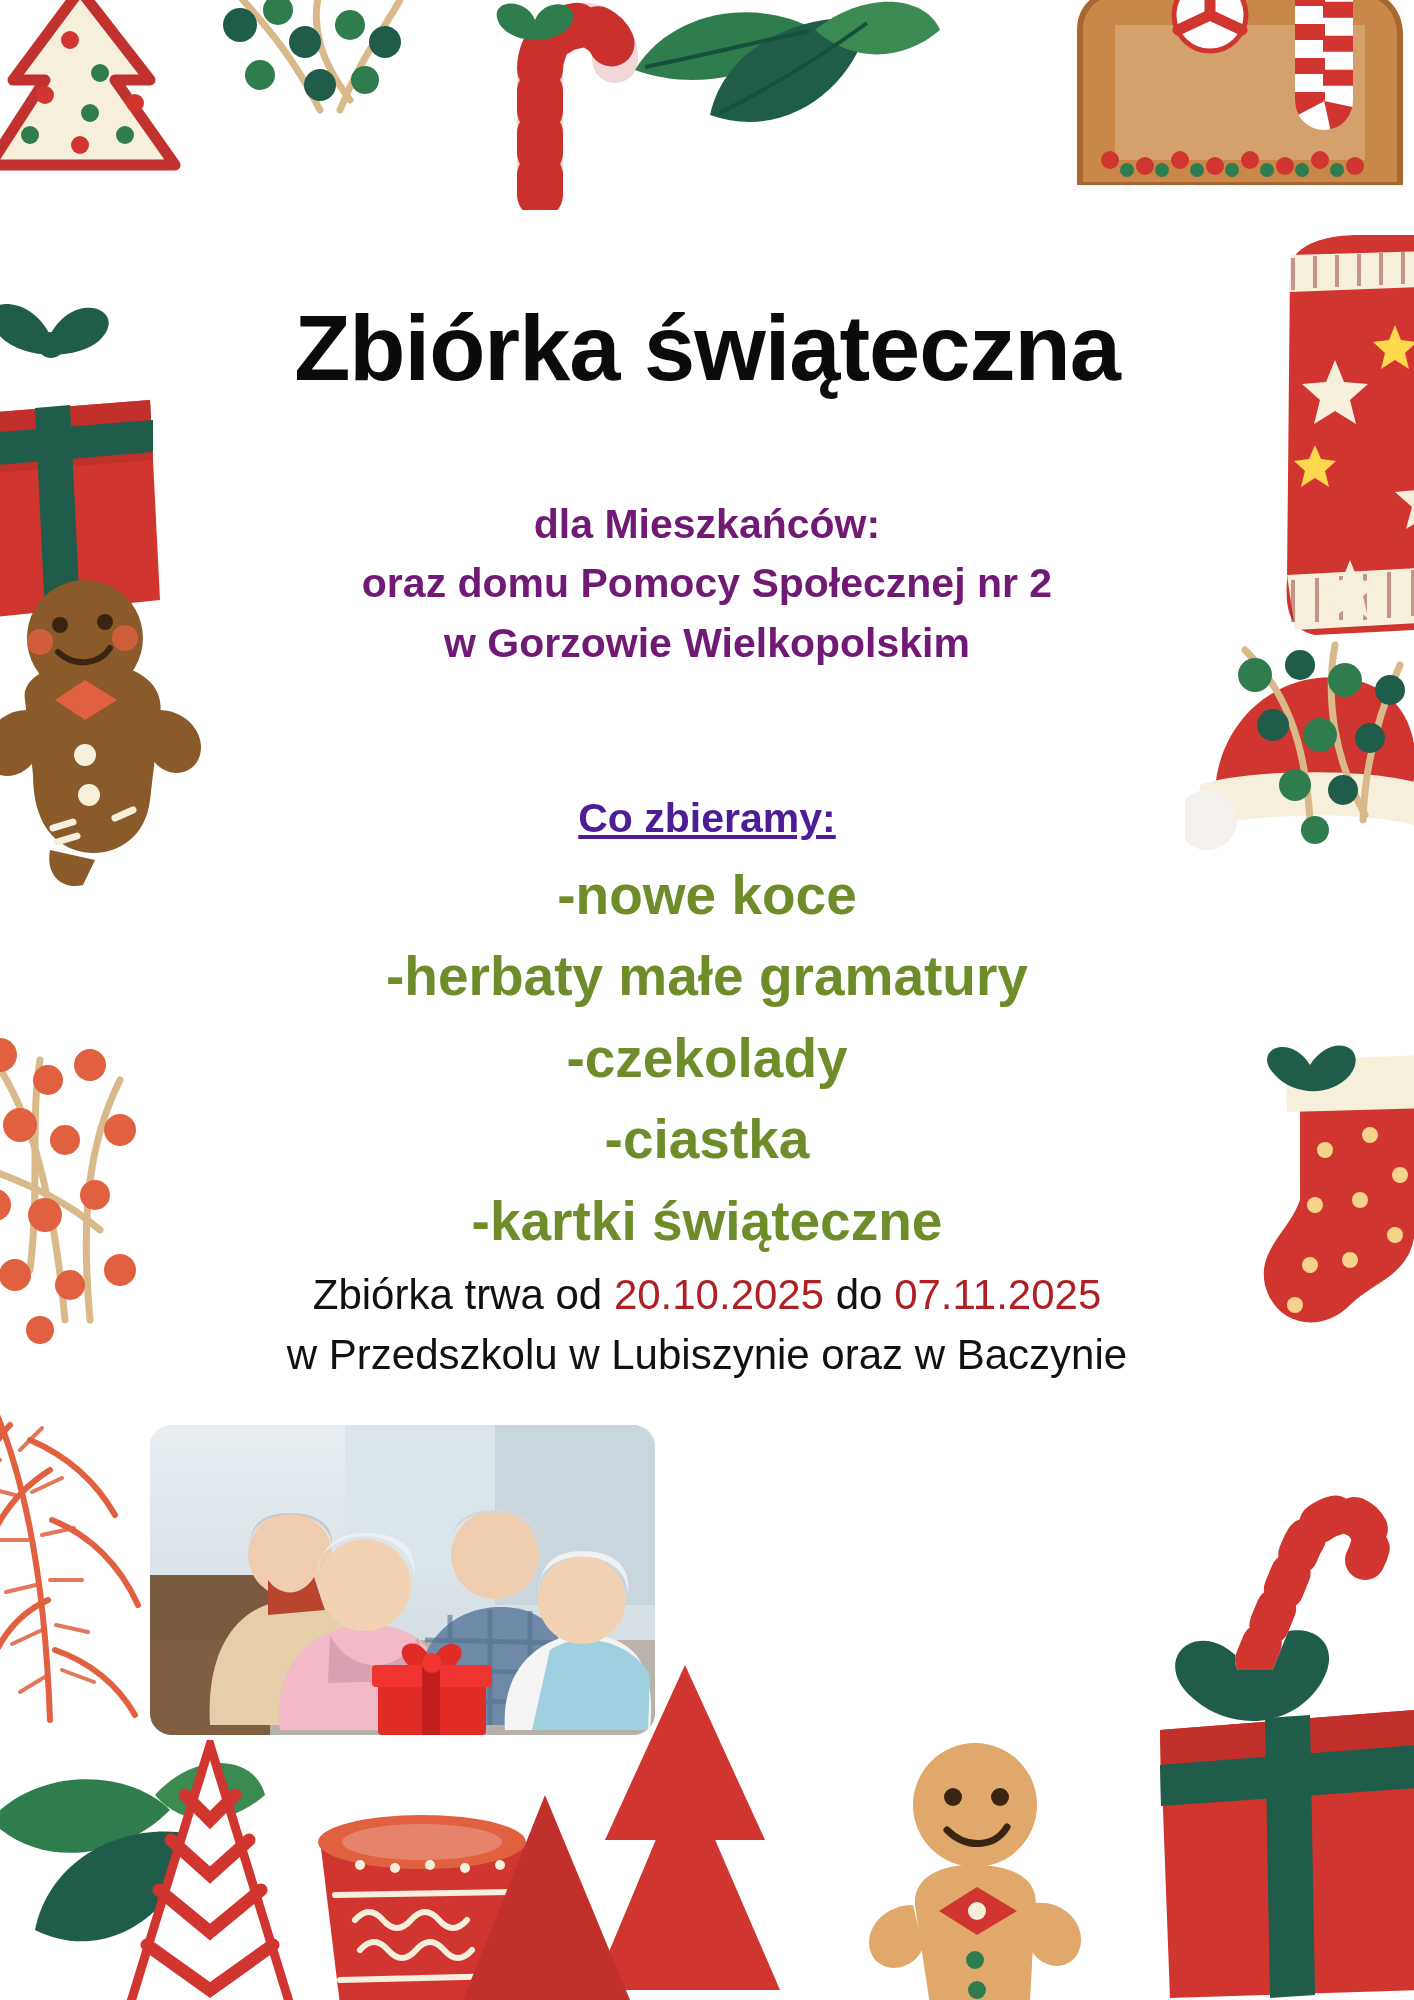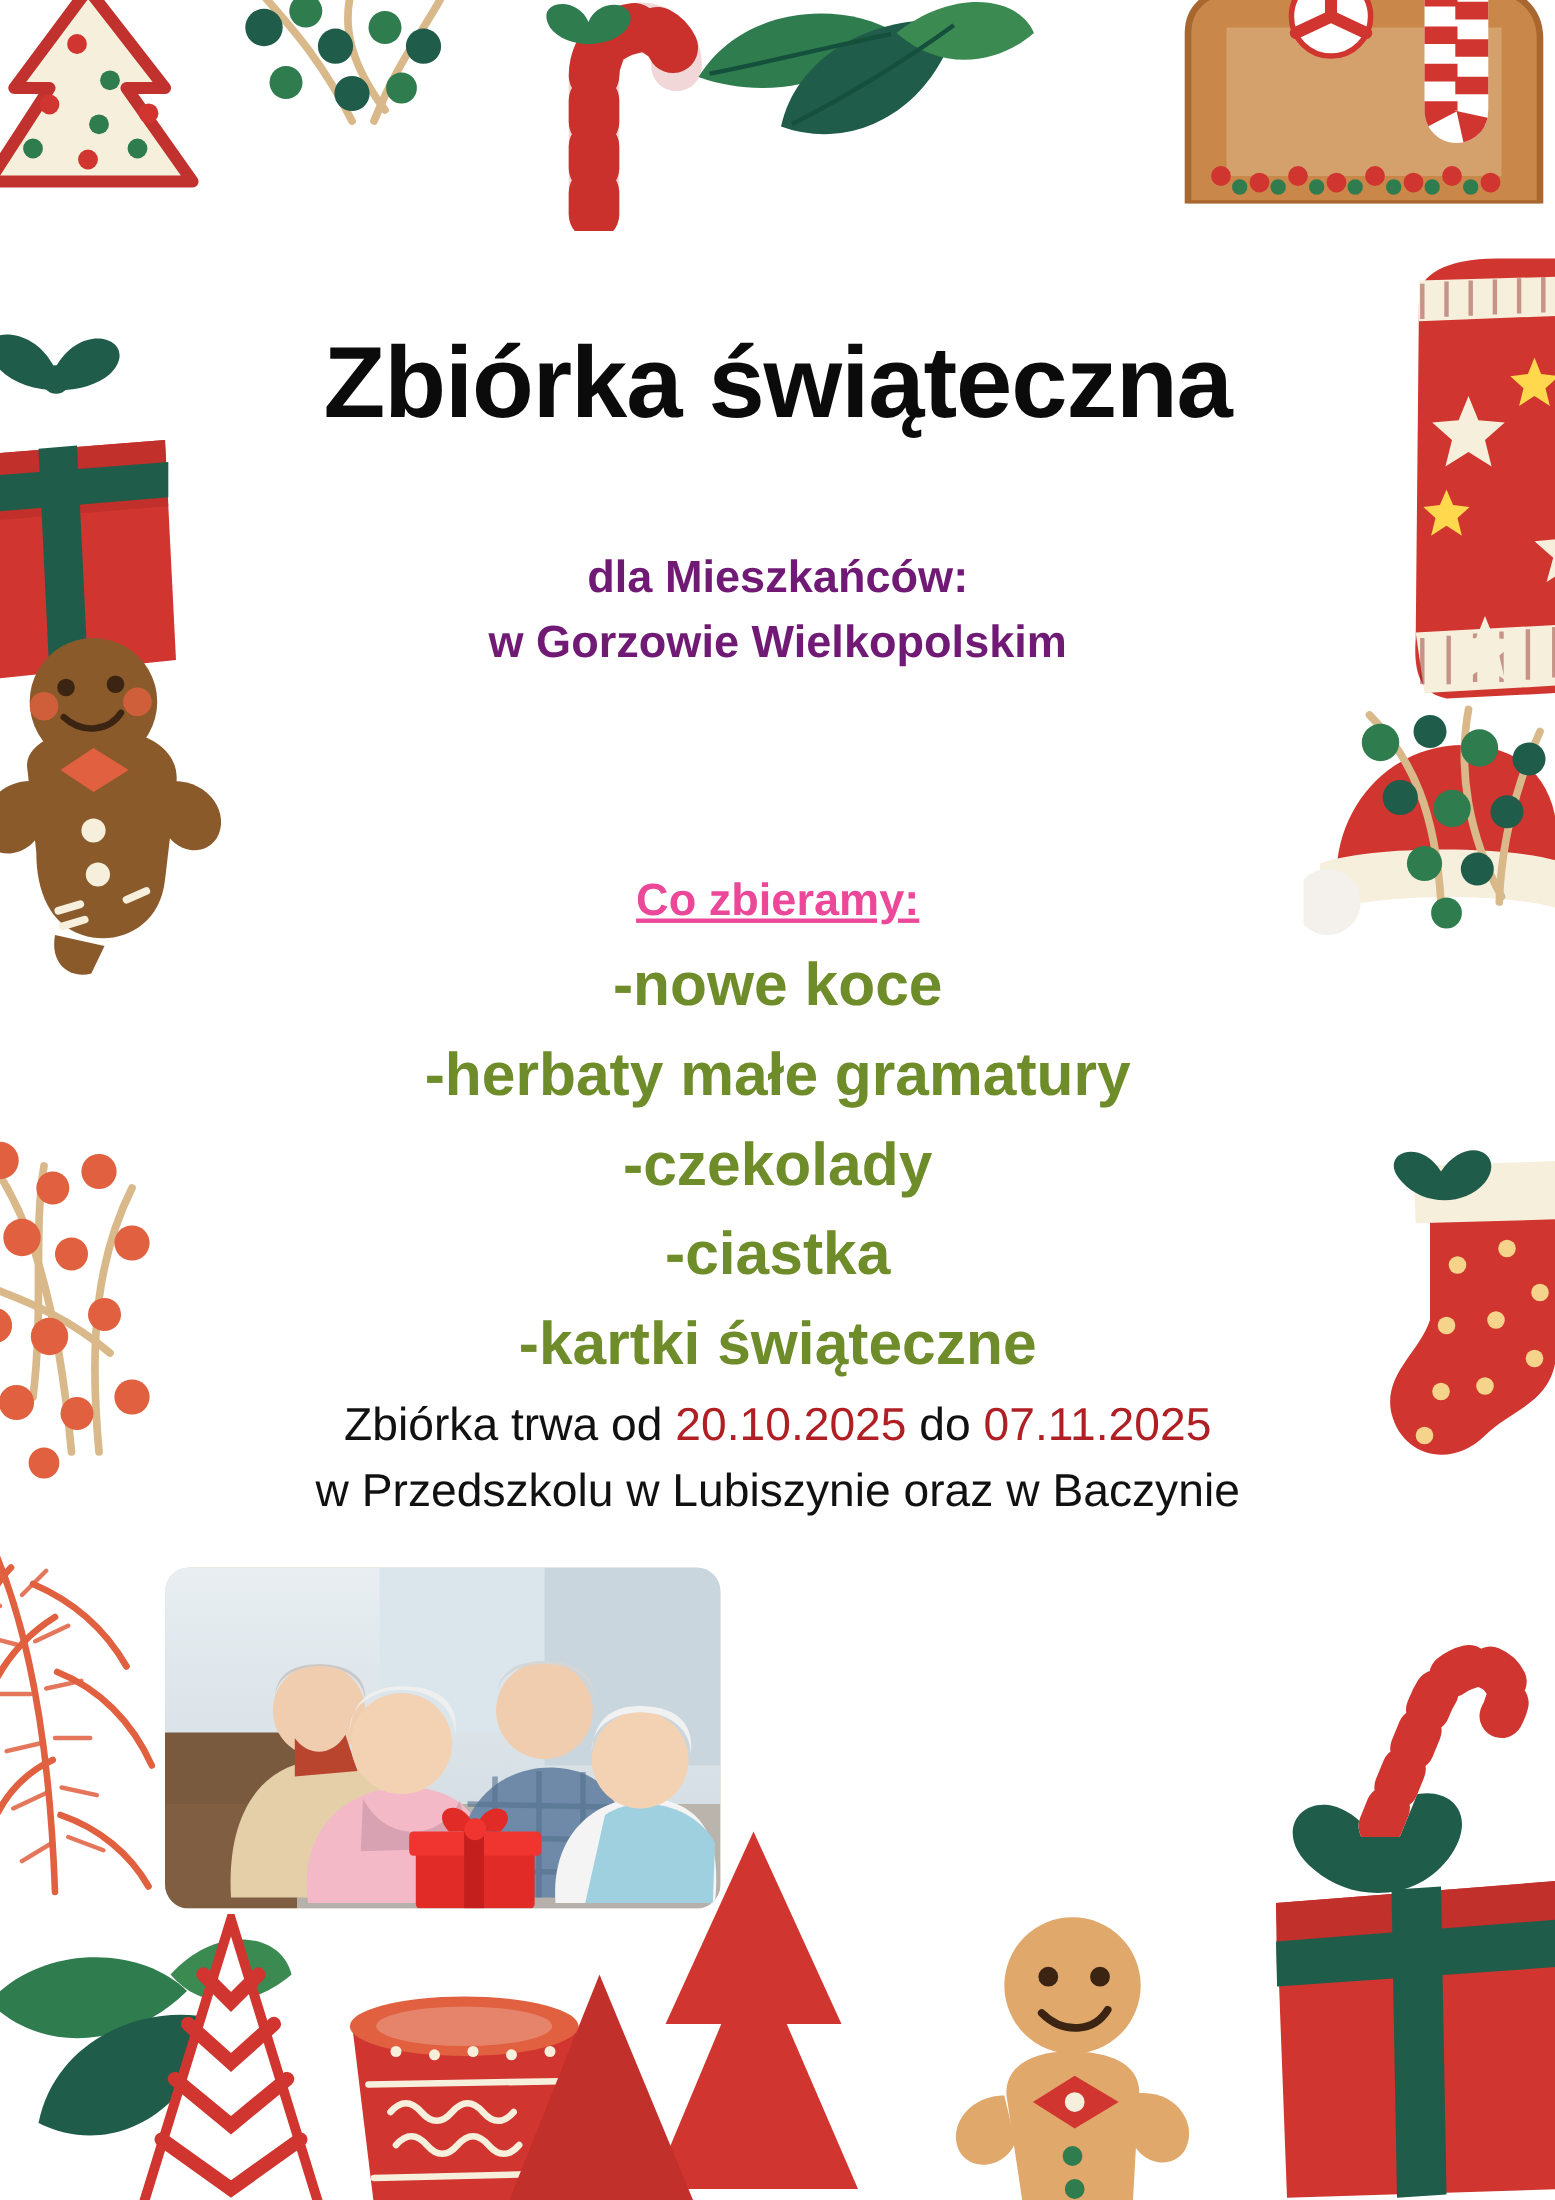--- a/index.html
+++ b/index.html
@@ -59,21 +59,21 @@
     font-size: 41px;
     font-weight: bold;
     line-height: 1.45;
   }
 
   .collect-header {
     position: absolute;
     top: 795px;
     left: 0;
     width: 1414px;
-    color: #ec4899;
+    color: #4c1d95;
     font-size: 41px;
     font-weight: bold;
     text-decoration: underline;
   }
 
   .collect-list {
     position: absolute;
     top: 855px;
     left: 0;
     width: 1414px;
@@ -392,20 +392,21 @@
     <path d="M40 220 L85 110 C110 50 175 75 150 120" stroke="#ffffff" stroke-width="40" fill="none" stroke-linecap="round"></path>
     <path d="M40 220 L85 110 C110 50 175 75 150 120" stroke="#d1352f" stroke-width="40" fill="none" stroke-linecap="round" stroke-dasharray="18 20"></path>
   </svg>
 
   <div class="content">
 
     <div class="title">Zbiórka świąteczna</div>
 
     <div class="subtitle-block">
       <div>dla Mieszkańców:</div>
+      <div>oraz domu Pomocy Społecznej nr 2</div>
       <div>w Gorzowie Wielkopolskim</div>
     </div>
 
     <div class="collect-header">Co zbieramy:</div>
 
     <div class="collect-list">
       <div>-nowe koce</div>
       <div>-herbaty małe gramatury</div>
       <div>-czekolady</div>
       <div>-ciastka</div>

